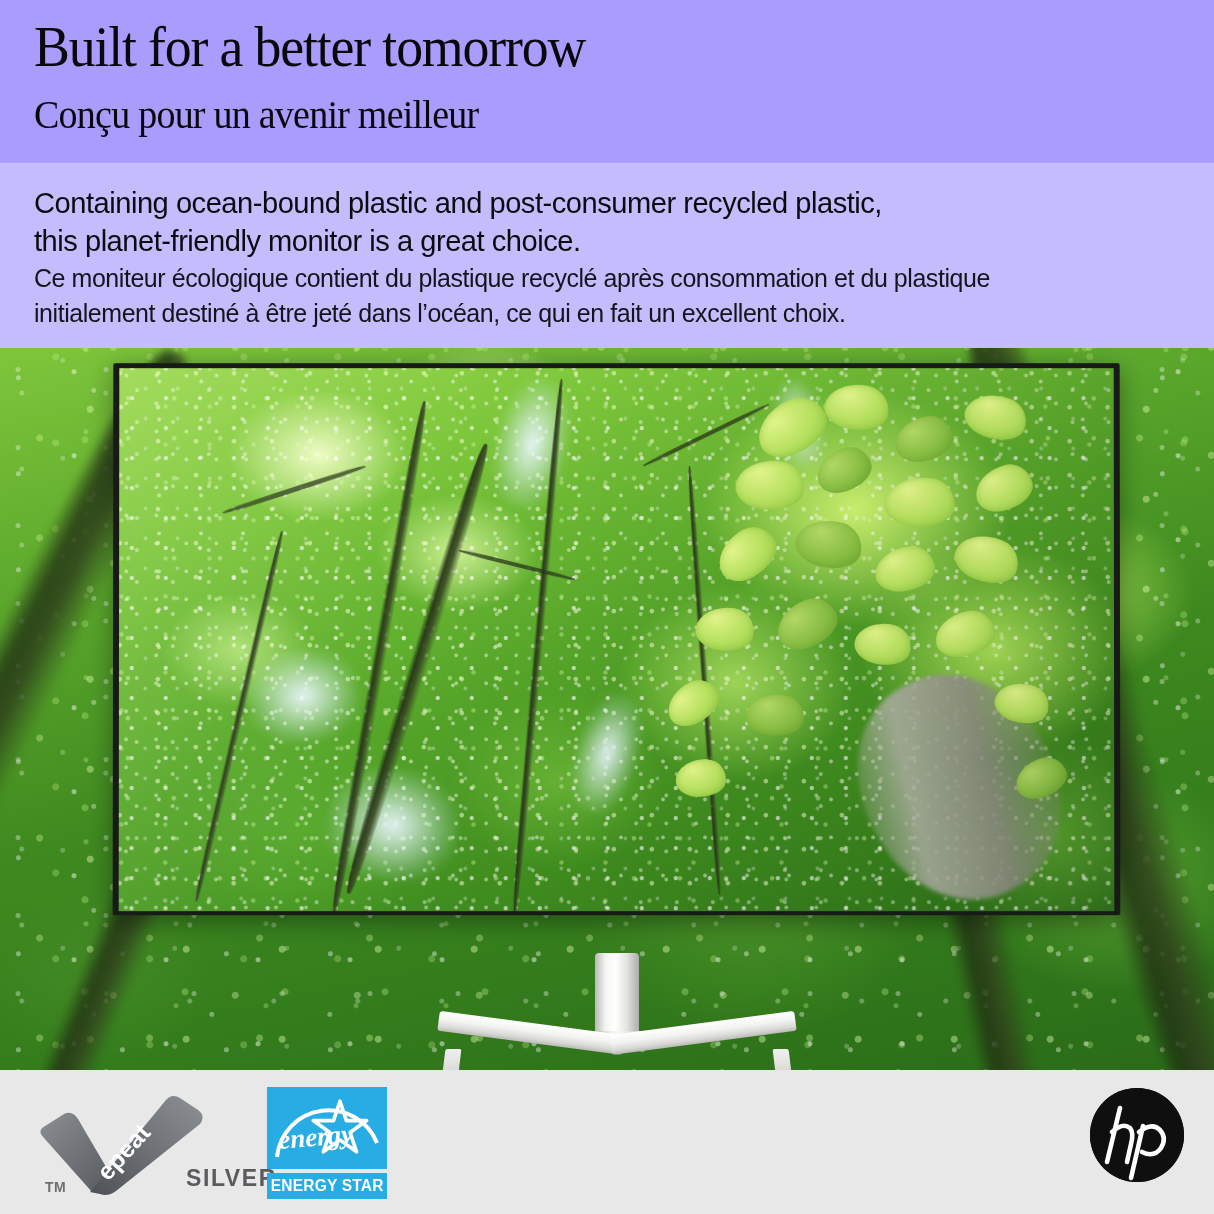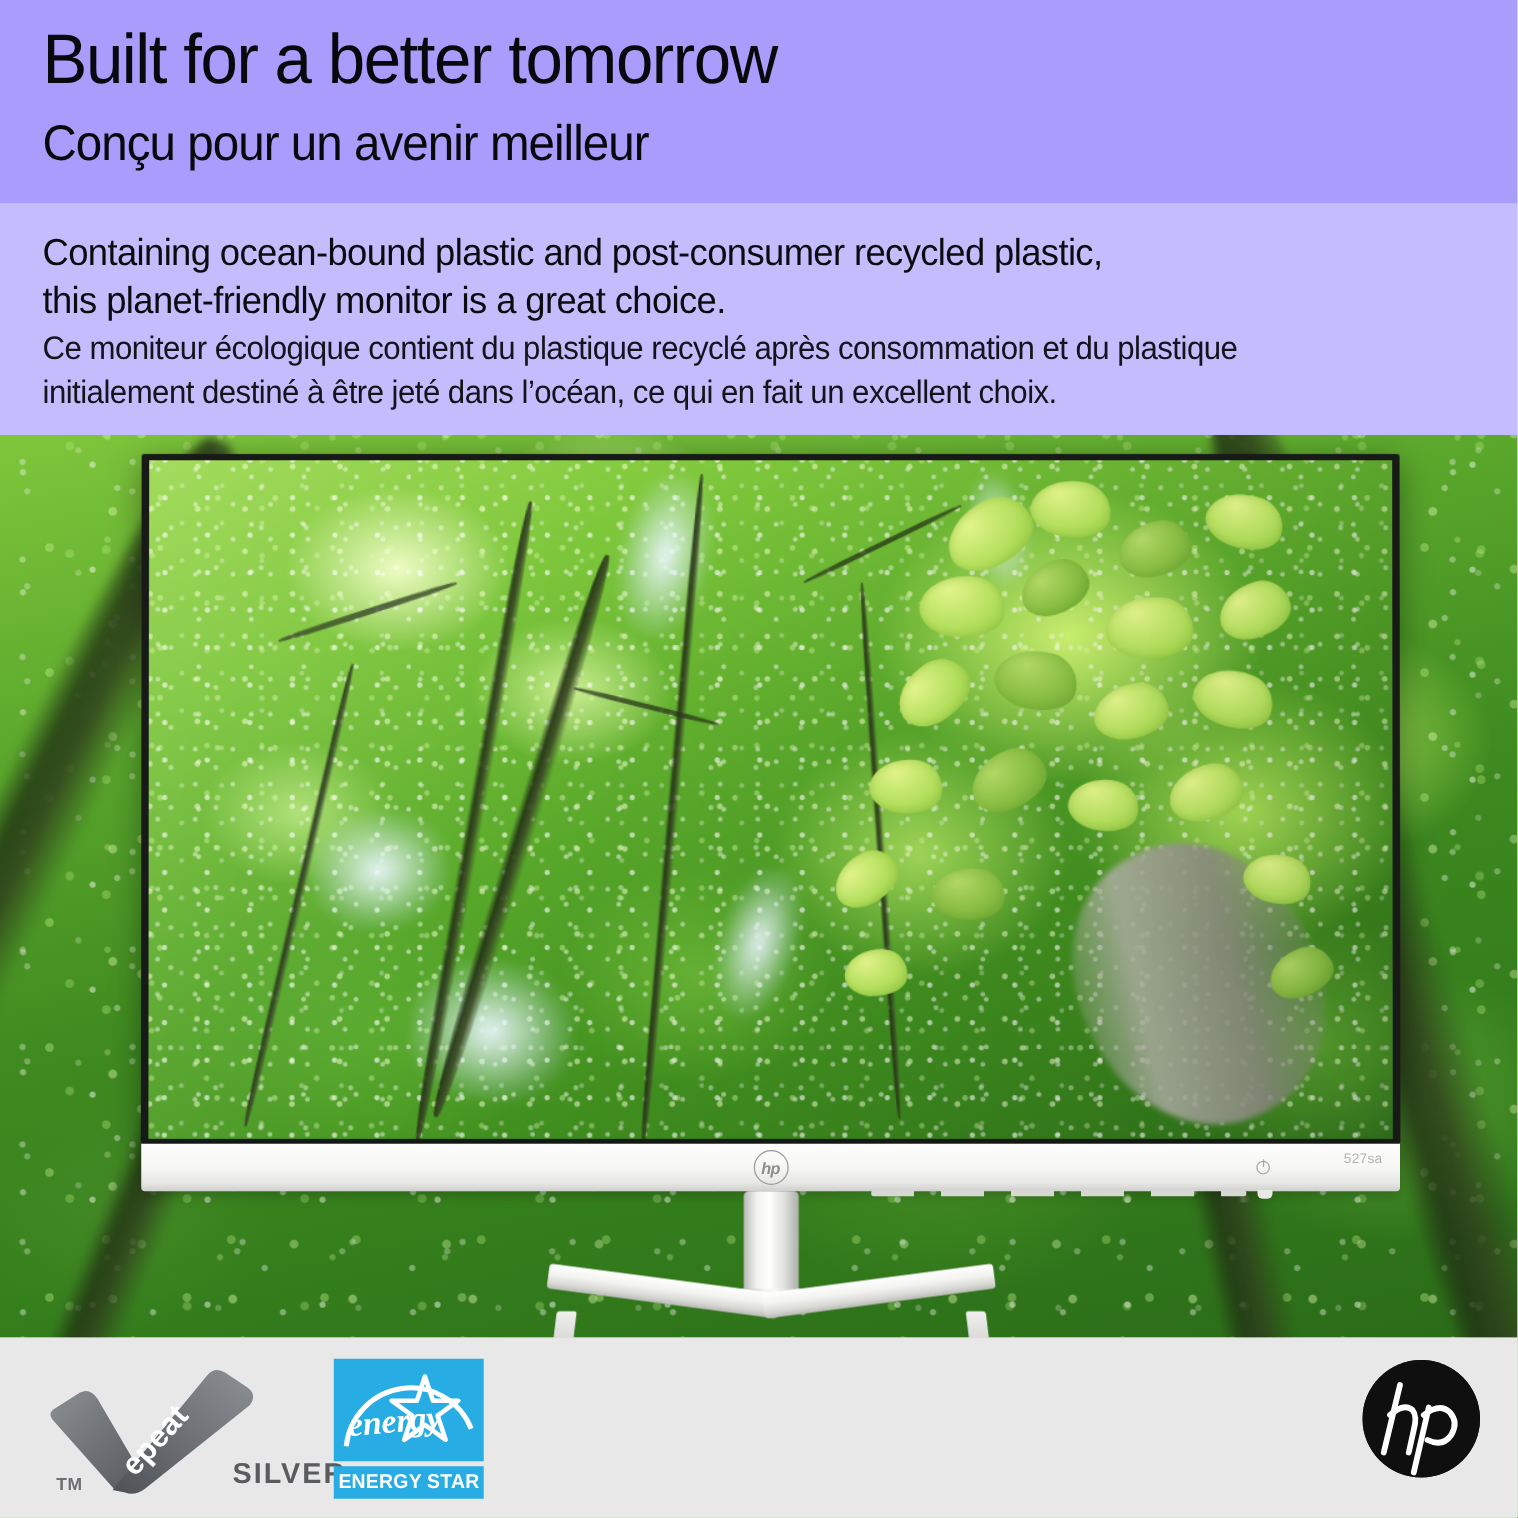--- a/index.html
+++ b/index.html
@@ -22,20 +22,21 @@
 
   
   .header-top {
     position: absolute;
     left: 0;
     top: 0;
     width: 1214px;
     height: 163px;
     background: #a99cfc;
     box-sizing: border-box;
+    font-family: Liberation Serif, serif;
   }
   .headline {
     position: absolute;
     left: 34px;
     top: 16px;
     font-size: 56px;
     line-height: 62px;
     font-weight: 400;
     letter-spacing: -1.2px;
     color: #09080c;
@@ -563,27 +564,20 @@
           <div class="leaf" style="left:55%; top:58%; width:54px; height:40px; transform:rotate(-26deg);"></div>
           <div class="leaf dark" style="left:63%; top:60%; width:58px; height:42px; transform:rotate(8deg);"></div>
           <div class="leaf" style="left:88%; top:58%; width:54px; height:40px; transform:rotate(18deg);"></div>
           <div class="leaf" style="left:56%; top:72%; width:50px; height:38px; transform:rotate(4deg);"></div>
           <div class="leaf dark" style="left:90%; top:72%; width:52px; height:38px; transform:rotate(-16deg);"></div>
 
           <div class="screen-sheen"></div>
         </div>
       </div>
 
-      <div class="chin">
-        <div class="chin-hp">hp</div>
-        <div class="chin-model">527sa</div>
-        <div class="chin-power"></div>
-        <div class="chin-vents"></div>
-        <div class="chin-nub"></div>
-      </div>
 
       <div class="stand-neck"></div>
       <div class="stand-base">
         <div class="base-left"></div>
         <div class="base-right"></div>
         <div class="base-foot-l"></div>
         <div class="base-foot-r"></div>
       </div>
 
     </div>

